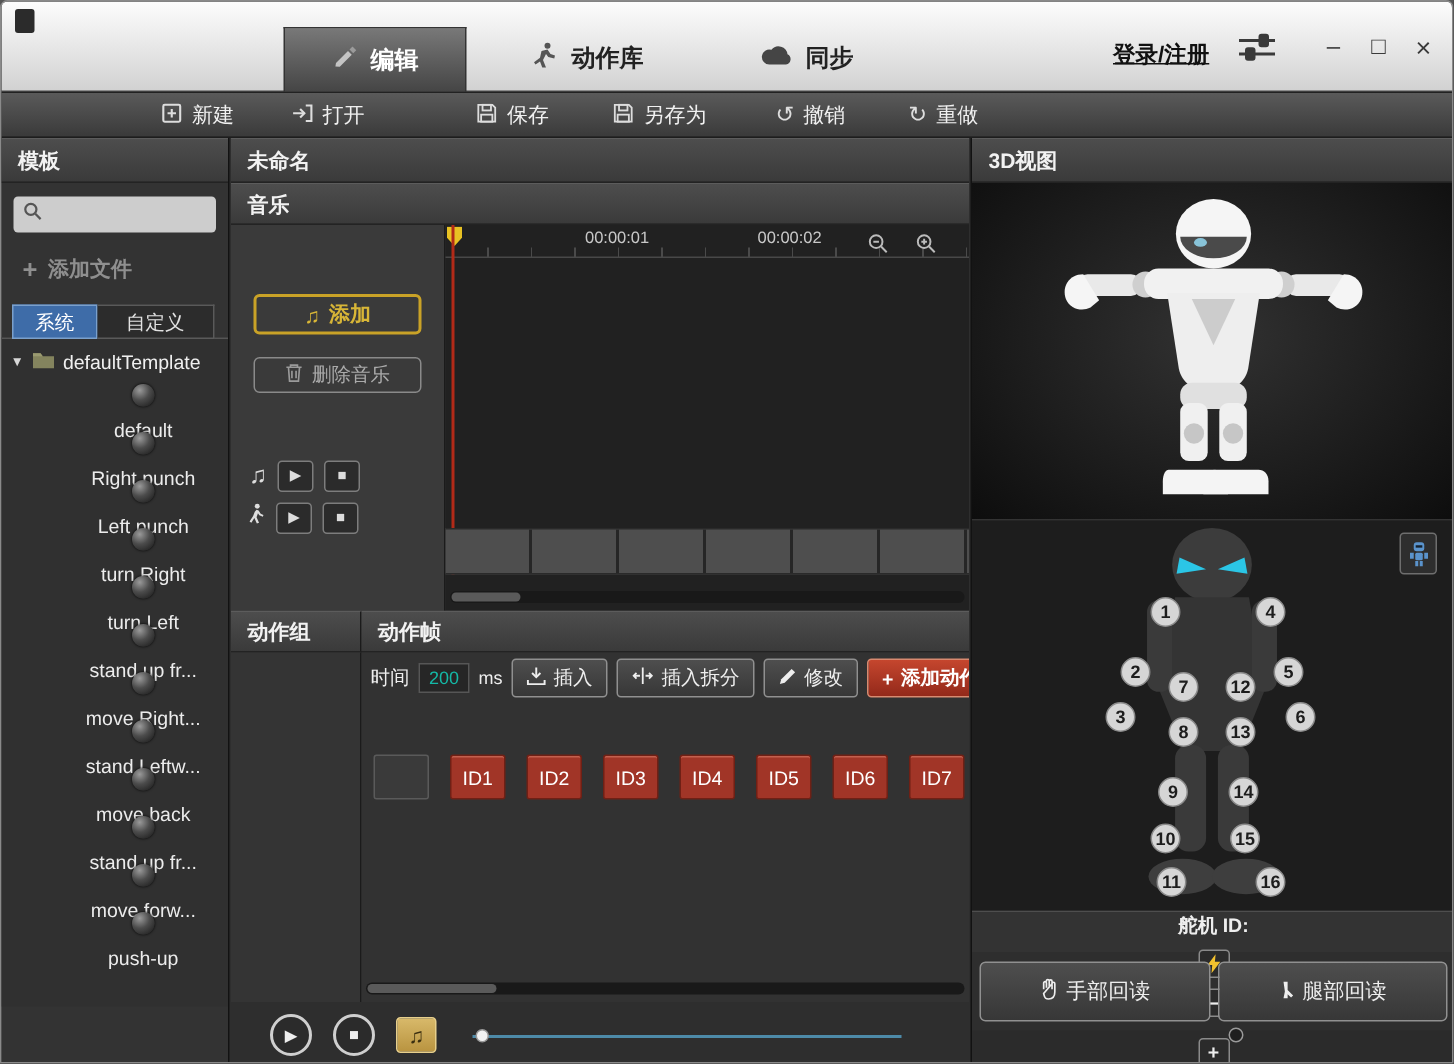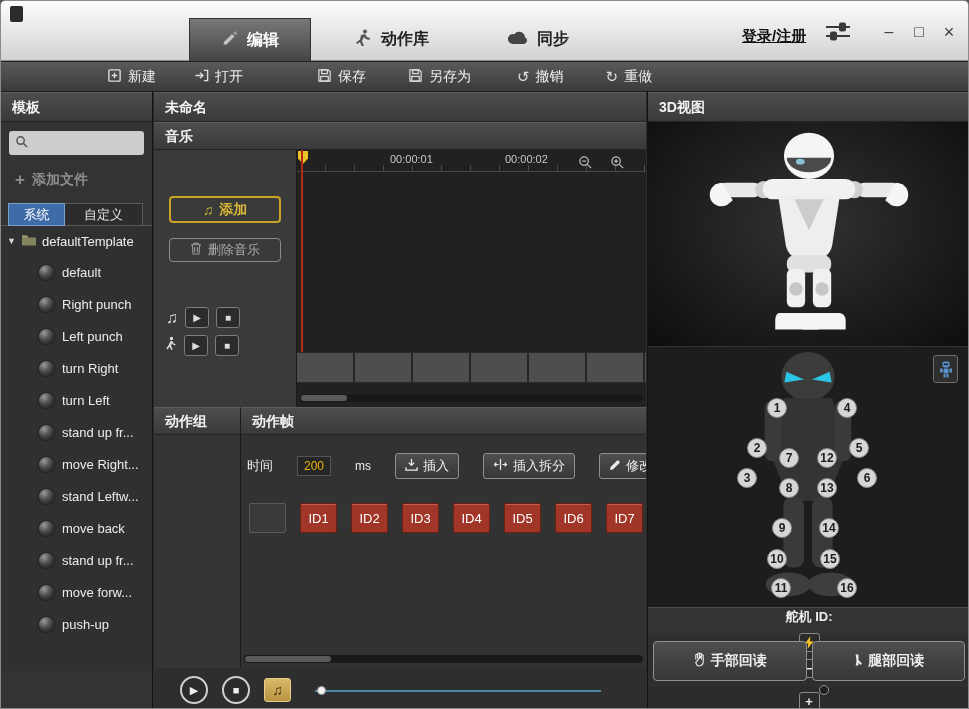--- a/index.html
+++ b/index.html
@@ -37,21 +37,21 @@
   .sidebar{position:absolute;left:0;top:91px;width:152px;height:618px;background:#333;border-right:1px solid #121212;}
   .search{margin:9px 8px 0;height:24px;background:#cdcdcd;border-radius:3px;display:flex;align-items:center;padding:0 6px;gap:4px;}
   .search input{flex:1;min-width:0;border:none;background:transparent;outline:none;font-size:12px;color:#222;}
   .addfile{margin:15px 0 0 14px;display:flex;align-items:center;gap:7px;color:#8f8f8f;font-weight:bold;font-size:14px;}
   .stabs{display:flex;margin:13px 0 0 7px;}
   .stab{height:23px;line-height:21px;text-align:center;font-size:13px;}
   .stab.sys{width:57px;background:#3e6ca8;color:#fff;border:1px solid #7aa0cc;}
   .stab.cus{width:78px;background:#2c2c2c;color:#e2e2e2;border:1px solid #5a5a5a;border-left:none;}
   .tree{background:#303030;border-top:1px solid #555;margin-top:-1px;height:446px;}
   .folder-row{height:30px;display:flex;align-items:center;gap:5px;padding-left:6px;color:#f0f0f0;font-size:13px;}
-  .tree-item{height:32px;display:flex;align-items:center;gap:8px;padding-left:38px;color:#ececec;font-size:13px;}
+  .tree-item{height:32px;display:flex;align-items:center;gap:8px;padding-left:38px;color:#ececec;font-size:13px;flex-direction:column;}
   .sphere{width:15px;height:15px;border-radius:50%;flex:none;
           background:radial-gradient(circle at 34% 28%,#9a9a9a 0%,#4c4c4c 45%,#161616 100%);
           box-shadow:0 0 2px #000;}
   .caret{font-size:9px;color:#d8d8d8;}
 
   
   .center{position:absolute;left:153px;top:91px;width:492px;height:618px;background:#2e2e2e;}
   .music-sec{height:257px;display:flex;background:#383838;}
   .music-left{width:143px;border-right:1px solid #1b1b1b;position:relative;background:#3a3a3a;}
   .addmusic{position:absolute;left:15px;top:46px;width:112px;height:27px;border:2px solid #c9a227;border-radius:4px;
@@ -73,22 +73,22 @@
   .strip{position:absolute;left:0;right:0;top:202px;height:31px;background:#4e4e4e;
          background-image:repeating-linear-gradient(90deg,transparent 0 56px,#262626 56px 58px);
          border-top:1px solid #2a2a2a;border-bottom:1px solid #2a2a2a;}
   .hscroll{position:absolute;bottom:5px;left:3px;right:3px;height:8px;background:#191919;border-radius:4px;}
   .hthumb{position:absolute;left:1px;top:1px;height:6px;background:#5a5a5a;border-radius:3px;}
   .gf-headers{height:28px;display:flex;}
   .gf-headers .hdr{height:28px;line-height:26px;}
   .lower{height:233px;display:flex;}
   .group-panel{width:87px;background:#343434;border-right:1px solid #1b1b1b;}
   .frame-panel{flex:1;position:relative;background:#323232;overflow:hidden;}
-  .fctrl{position:absolute;left:6px;top:18px;display:flex;align-items:center;gap:24px;color:#eee;font-size:13px;white-space:nowrap;}
-  .timeinput{width:34px;height:20px;background:#262626;border:1px solid #565656;color:#eab308;font-size:12px;text-align:center;}
+  .fctrl{position:absolute;left:6px;top:4px;display:flex;align-items:center;gap:6px;color:#eee;font-size:13px;white-space:nowrap;}
+  .timeinput{width:34px;height:20px;background:#262626;border:1px solid #565656;color:#14b8a6;font-size:12px;text-align:center;}
   .fbtn{height:26px;padding:0 9px;}
   .addaction{background:linear-gradient(#c5462e,#93291a);border:1px solid #d88a70;color:#fff;font-weight:bold;}
   .idrow{position:absolute;left:8px;top:48px;display:flex;gap:14px;}
   .idcell{width:37px;height:30px;border-radius:2px;display:flex;align-items:center;justify-content:center;
           font-size:13px;color:#fff;background:#a13527;border:1px solid #6f2015;box-shadow:inset 0 1px 0 #c2604e;margin-top:20px;}
   .idcell.blank{background:#3a3a3a;border:1px solid #5a5a5a;box-shadow:none;}
   .transport{height:44px;display:flex;align-items:center;padding-left:26px;gap:14px;background:#2e2e2e;}
   .circbtn{width:28px;height:28px;border:2px solid #cfcfcf;border-radius:50%;background:#2b2b2b;color:#eee;
            display:flex;align-items:center;justify-content:center;font-size:11px;}
   .musictoggle{width:27px;height:24px;background:linear-gradient(#d8b96a,#b99440);border:1px solid #e7cf8b;
@@ -107,21 +107,21 @@
   .servo-num{position:absolute;width:20px;height:20px;border-radius:50%;background:#d6d6d6;border:1px solid #8a8a8a;
              color:#1d1d1d;font-size:12px;font-weight:bold;text-align:center;line-height:19px;}
   .servo-row{height:28px;background:#333;border-top:1px solid #4e4e4e;display:flex;align-items:center;
              padding:0 8px;gap:7px;color:#eee;font-size:13px;font-weight:bold;flex-direction:column;}
   .tinybtn{width:21px;height:19px;background:#2b2b2b;border:1px solid #8a8a8a;border-radius:3px;color:#eee;
            display:flex;align-items:center;justify-content:center;font-size:13px;flex:none;}
   .srvslider{flex:1;position:relative;height:10px;}
   .srvline{position:absolute;left:0;right:0;top:4px;height:3px;background:#585858;border-radius:2px;}
   .srvknob{position:absolute;left:10px;top:0;width:10px;height:10px;border-radius:50%;background:#1f1f1f;border:1px solid #9a9a9a;}
   .readback{height:52px;display:flex;gap:5px;padding:6px 5px;background:#2e2e2e;}
-  .rbtn{flex:1;border-radius:4px;font-size:14px;font-weight:bold;gap:5px;}
+  .rbtn{flex:1;border-radius:4px;font-size:14px;font-weight:normal;gap:5px;}
 </style>
 </head>
 <body>
 
 <div class="app">
 
   <div class="titlebar">
     <div class="appicon"></div>
 
     <div class="ttab active" style="left:188px;width:122px;justify-content:center;">

